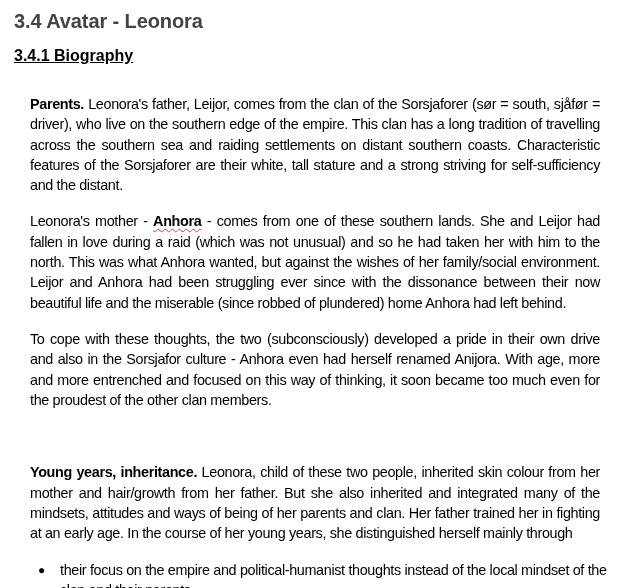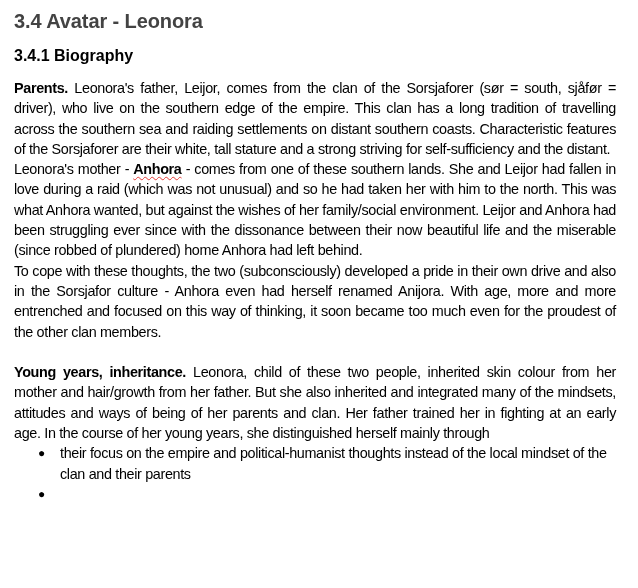--- a/index.html
+++ b/index.html
@@ -34,33 +34,34 @@
     }
     .h3 {
       font-size: 16px;
       font-weight: bold;
       color: #000000;
       margin: 0;
       position: absolute;
       top: 47px;
       left: 0;
       white-space: nowrap;
+      text-decoration: underline;
     }
     .body-text {
       position: absolute;
       top: 78px;
       left: 0;
       width: 602px;
       font-size: 14.4px;
       line-height: 20.3px;
       text-align: justify;
       letter-spacing: -0.35px;
     }
     .body-text p {
-      margin: 0;
+      margin: 16px;
     }
     .bold-lead {
       font-weight: bold;
     }
     .spell {
       text-decoration: underline wavy #e53935;
       text-decoration-thickness: 1px;
       text-underline-offset: 2px;
       font-weight: bold;
     }

